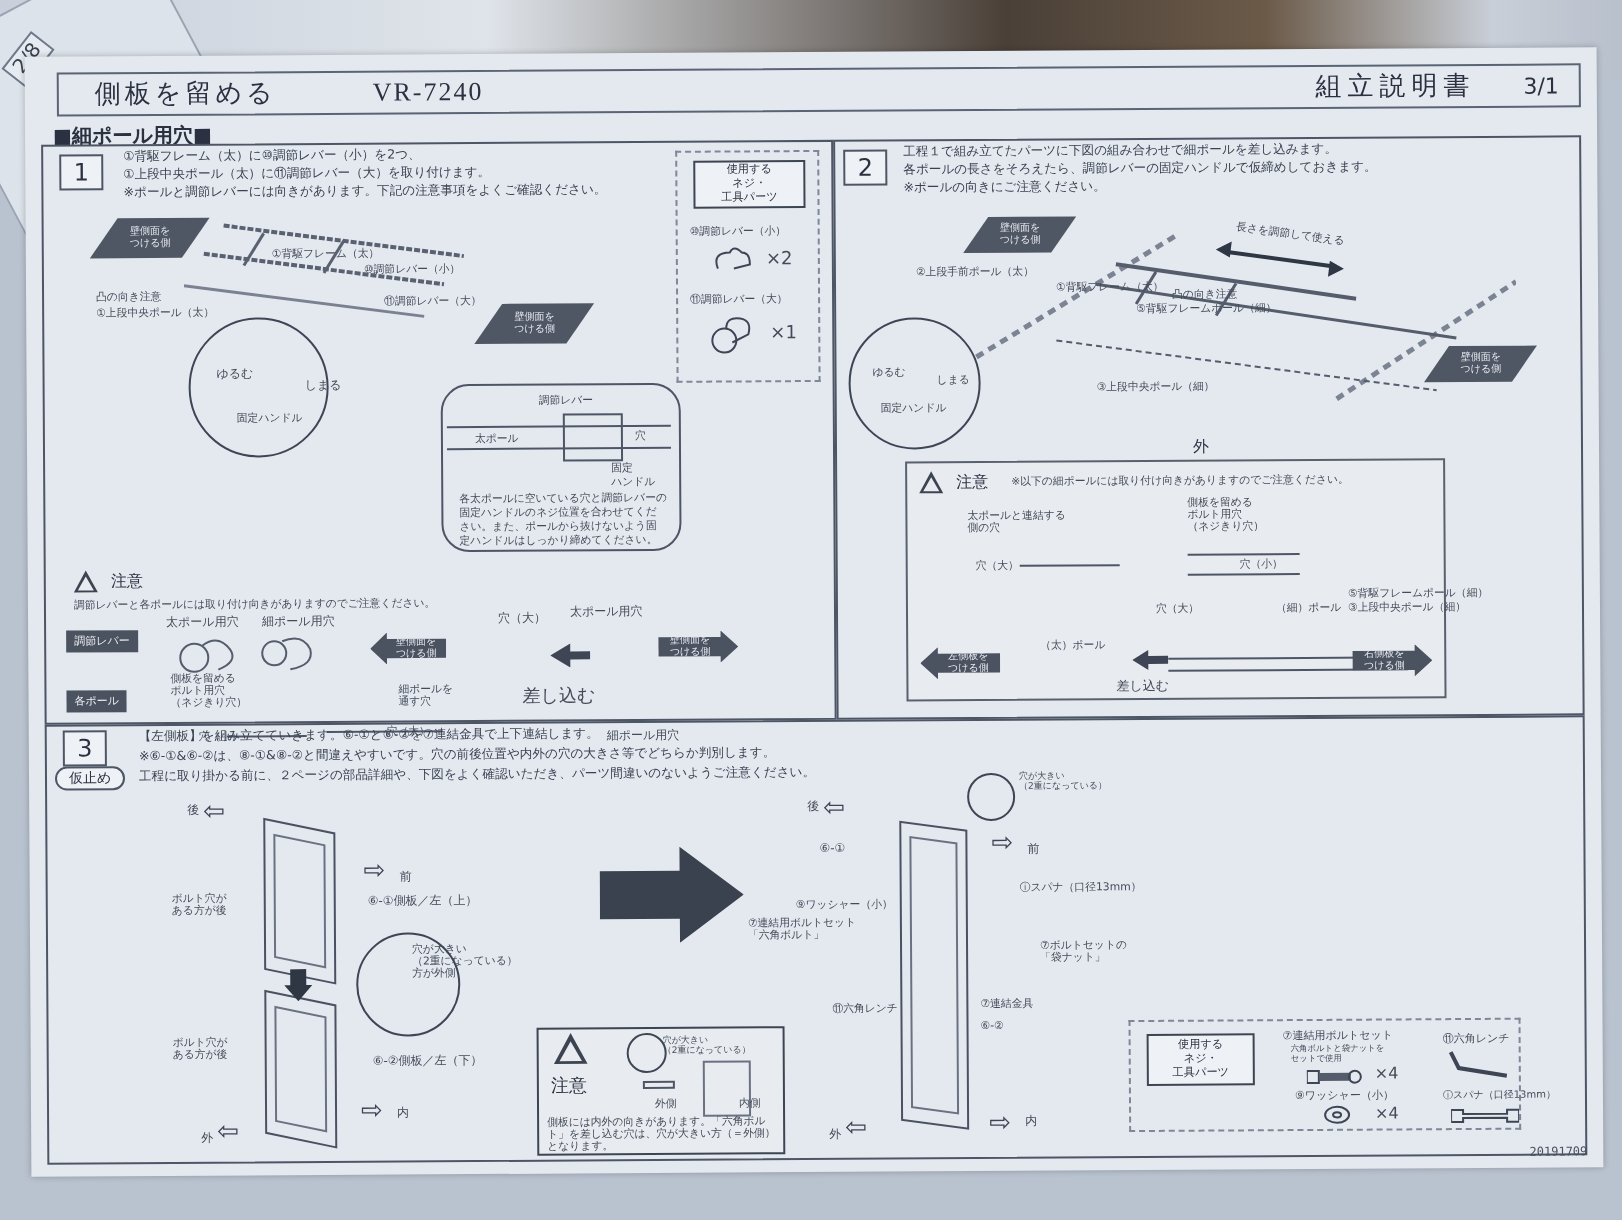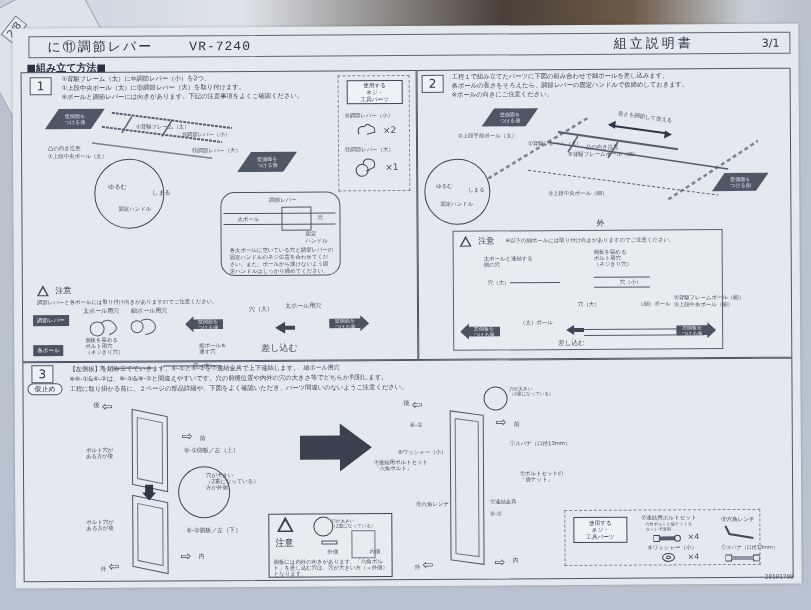--- a/index.html
+++ b/index.html
@@ -4,22 +4,22 @@
 <style>
   *{box-sizing:border-box;margin:0;padding:0}
   html,body{width:811px;height:610px;overflow:hidden;background:#b9c2cf}
   body{position:relative;font-family:"DejaVu Sans",sans-serif;color:#2b3140}
   .bg-top{position:absolute;left:0;top:0;width:811px;height:40px;background:linear-gradient(90deg,#c9d0db 0%,#dfe4ea 30%,#4a4038 62%,#6b5a48 78%,#c9cfd8 92%,#b8c0cc 100%)}
   .bg-sheet{position:absolute;left:-10px;top:-10px;width:120px;height:140px;background:#dde3ea;transform:rotate(-28deg);border:1px solid #9aa4b2}
   .bg-page-tag{position:absolute;left:2px;top:22px;transform:rotate(-52deg);font-size:10px;color:#3a4250;border:1px solid #6e7888;padding:1px 3px;background:#e6ebf1}
   .page{position:absolute;left:14px;top:26px;width:786px;height:560px;background:#e4e9f0;transform:rotate(-0.35deg);box-shadow:0 0 3px rgba(0,0,0,.25)}
   .header{position:absolute;left:16px;top:8px;width:762px;height:22px;border:1px solid #5b6474;display:flex;align-items:center;font-size:13px}
   .header .title{margin-left:18px;letter-spacing:2px}
-  .header .model{margin-left:36px;font-family:Liberation Mono, monospace;letter-spacing:1px}
-  .header .doc{margin-left:auto;margin-right:68px;letter-spacing:3px}
+  .header .model{margin-left:48px;font-family:Liberation Serif, serif;letter-spacing:1px}
+  .header .doc{margin-left:auto;margin-right:24px;letter-spacing:3px}
   .header .pg{margin-right:10px;font-size:11px}
   .section-title{position:absolute;left:14px;top:33px;font-size:10px;font-weight:bold}
   .panel{position:absolute;border:1px solid #4e5666}
   .stepnum{position:absolute;width:22px;height:18px;border:1px solid #4e5666;font-size:12px;display:flex;align-items:center;justify-content:center;background:#eef1f5}
   .instr{position:absolute;font-size:6.3px;line-height:9px;color:#3a4150;white-space:nowrap}
   .mini{font-size:5.4px;color:#444b58;position:absolute;white-space:nowrap}
   .dark-arrow{position:absolute;height:16px;background:#4b5260;color:#e8ecf2;font-size:5px;display:flex;align-items:center;justify-content:center;text-align:center;line-height:6px}
   .para{position:absolute;transform:skewX(-35deg);background:#4f5664;color:#e6eaf0;font-size:5px;text-align:center;line-height:6px;display:flex;align-items:center;justify-content:center}
   .para span{transform:skewX(35deg)}
   .parts-box{position:absolute;border:1px dashed #7f8898}
@@ -39,27 +39,27 @@
 </head>
 <body>
 
 <div class="bg-top"></div>
 <div class="bg-sheet"></div>
 <div class="bg-page-tag">2/8</div>
 
 <div class="page">
 
   <div class="header">
-    <span class="title">に⑪調節レバー</span>
+    <span class="title">側板を留める</span>
     <span class="model">VR-7240</span>
     <span class="doc">組立説明書</span>
     <span class="pg">3/1</span>
   </div>
 
-  <div class="section-title">■組み立て方法■</div>
+  <div class="section-title">■細ポール用穴■</div>
 
   <div class="panel" style="left:8px;top:44px;width:396px;height:290px;">
     <div class="stepnum" style="left:8px;top:4px">1</div>
     <div class="instr" style="left:40px;top:1px">①背駆フレーム（太）に⑩調節レバー（小）を2つ、</div>
     <div class="instr" style="left:40px;top:10px">①上段中央ポール（太）に⑪調節レバー（大）を取り付けます。</div>
     <div class="instr" style="left:40px;top:19px">※ポールと調節レバーには向きがあります。下記の注意事項をよくご確認ください。</div>
 
     <div class="parts-box" style="left:316px;top:4px;width:72px;height:116px">
       <div class="parts-label" style="left:8px;top:4px;width:56px;height:24px;white-space:pre">使用する
 ネジ・

